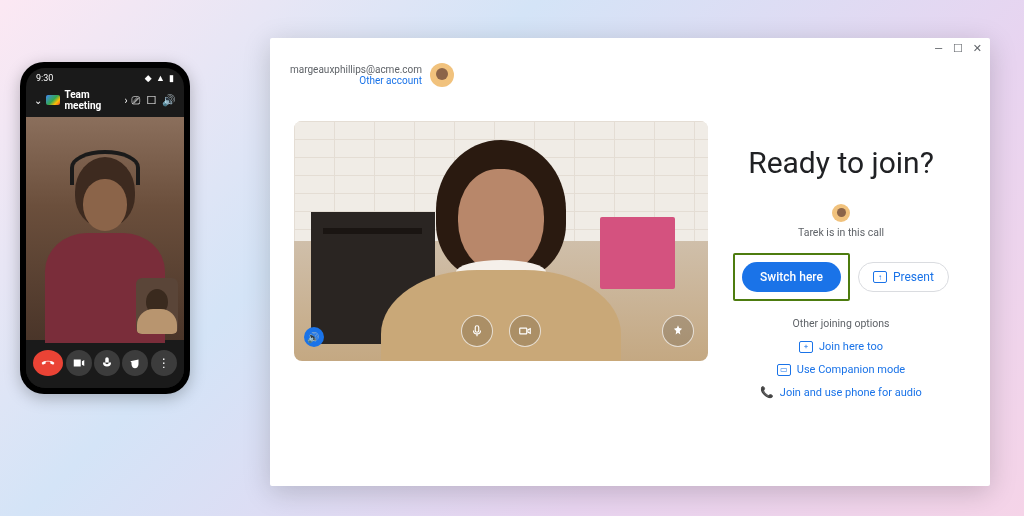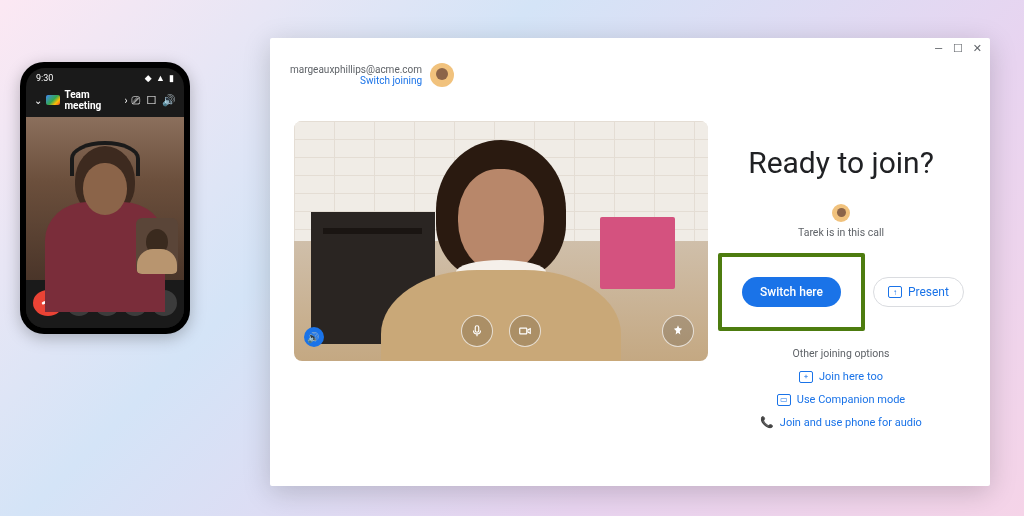--- a/index.html
+++ b/index.html
@@ -5,21 +5,21 @@
   * { box-sizing: border-box; margin: 0; padding: 0; font-family: 'Google Sans', Roboto, Arial, sans-serif; }
   body {
     width: 1024px; height: 516px; overflow: hidden;
     background: linear-gradient(135deg, #fce8f3 0%, #d4e4f7 35%, #e8d4f0 70%, #f5d4e8 100%);
     position: relative;
   }
 
   
   .phone {
     position: absolute; left: 20px; top: 62px;
-    width: 170px; height: 272px;
+    width: 170px; height: 332px;
     background: #000; border-radius: 24px; padding: 6px;
     box-shadow: 0 4px 16px rgba(0,0,0,0.25);
   }
   .phone-screen {
     width: 100%; height: 100%; background: #1a1a1a; border-radius: 19px; overflow: hidden; position: relative;
     display: flex; flex-direction: column;
   }
   .phone-status {
     color: #fff; font-size: 9px; display: flex; justify-content: space-between; padding: 5px 10px 2px;
   }
@@ -146,21 +146,21 @@
     align-self:flex-start; border:1px solid #dadce0; border-radius:16px; padding:5px 12px;
     font-size:10.5px;color:#3c4043;display:flex;align-items:center;gap:6px;
   }
   .check-av::before{content:"⟳";color:#1a73e8;font-size:11px;}
 
   .join-col{ width:250px; display:flex; flex-direction:column; align-items:center; padding-top:24px;}
   .ready{ font-size:30px; color:#202124; margin-bottom:24px;}
   .participant-row{display:flex;gap:4px;margin-bottom:4px;}
   .incall{font-size:10.5px;color:#5f6368;margin-bottom:14px;}
   .btn-row{display:flex;gap:8px;align-items:center;margin-bottom:16px;}
-  .highlight-box{border:4px solid #4d7c0f;padding:20px;border-radius:2px;}
+  .highlight-box{border:2px solid #4d7c0f;padding:7px;border-radius:2px;}
   .switch-btn{
     background:#1a73e8;color:#fff;border:none;border-radius:20px;padding:8px 18px;
     font-size:12px;font-weight:500;cursor:pointer;
   }
   .present-btn{
     background:#fff;color:#1a73e8;border:1px solid #dadce0;border-radius:20px;padding:7px 14px;
     font-size:12px;display:flex;align-items:center;gap:6px;cursor:pointer;
   }
   .options-label{font-size:10.5px;color:#5f6368;margin-bottom:10px;}
   .option-link{
@@ -230,21 +230,21 @@
 <div class="window">
   <div class="win-controls">
     <span>—</span>
     <span>☐</span>
     <span>✕</span>
   </div>
   <div class="win-header">
     <div class="account">
       <div>
         <div>margeauxphillips@acme.com</div>
-        <a href="#">Switch joining</a>
+        <a href="#">Other account</a>
       </div>
       <div class="avatar"></div>
     </div>
   </div>
 
   <div class="win-body">
     <div class="preview-col">
       <div class="preview">
         <div class="wall"></div>
         <div class="shelf"></div>

